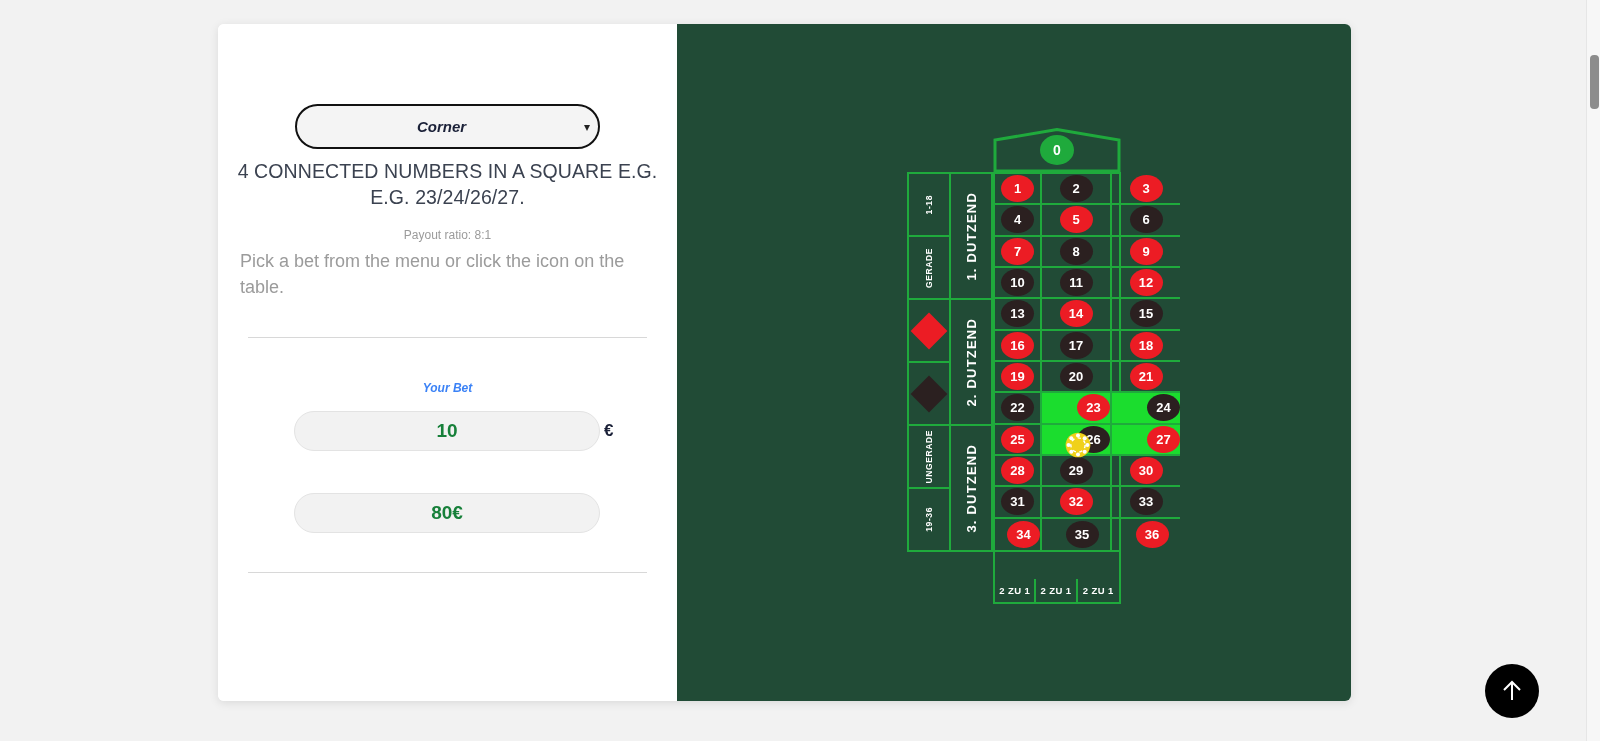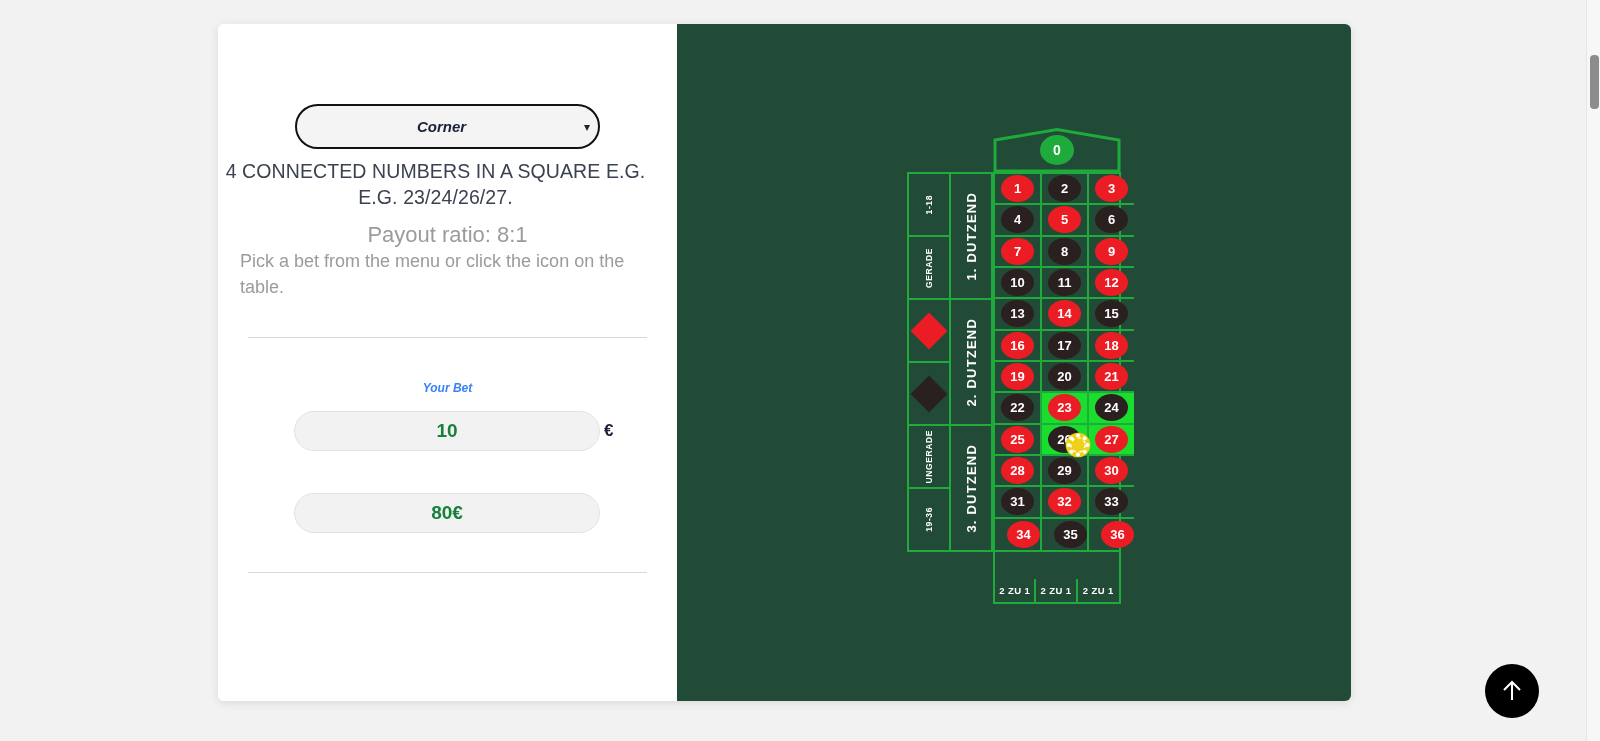--- a/index.html
+++ b/index.html
@@ -69,34 +69,34 @@
     transform: translateY(-50%);
     pointer-events: none;
     color: #222;
     font-size: 12px;
     line-height: 1;
   }
 
   
   .desc {
     position: absolute;
-    left: 4px; top: 134px;
+    left: 16px; top: 134px;
     width: 427px;
     text-align: center;
     font-size: 19.5px;
     line-height: 26px;
     color: #3b4250;
     letter-spacing: 0.1px;
   }
   .payout {
     position: absolute;
     left: 16px; top: 198px;
     width: 427px;
     text-align: center;
-    font-size: 22px;
+    font-size: 12px;
     line-height: 26px;
     color: #9b9b9b;
   }
   .hint {
     position: absolute;
     left: 22px; top: 224px;
     width: 415px;
     text-align: left;
     font-size: 18px;
     line-height: 26px;
@@ -244,21 +244,21 @@
     position: relative;
     border-right: 2px solid #1faa3c;
     border-bottom: 2px solid #1faa3c;
     display: flex;
     align-items: center;
     justify-content: center;
     background: transparent;
   }
   .ncell:nth-child(3n) { border-right: none; }
   .ncell.lastrow { border-bottom: none; margin-left: 12px; }
-  .ncell.hl { background: #1bdd2e; }
+  .ncell.hl { background: #1bdd2e; padding-left: 35px; }
   .nball {
     width: 33px; height: 27px;
     border-radius: 50%;
     display: flex; align-items: center; justify-content: center;
     font-size: 13px;
     font-weight: bold;
     color: #ffffff;
     position: relative;
     z-index: 2;
   }

